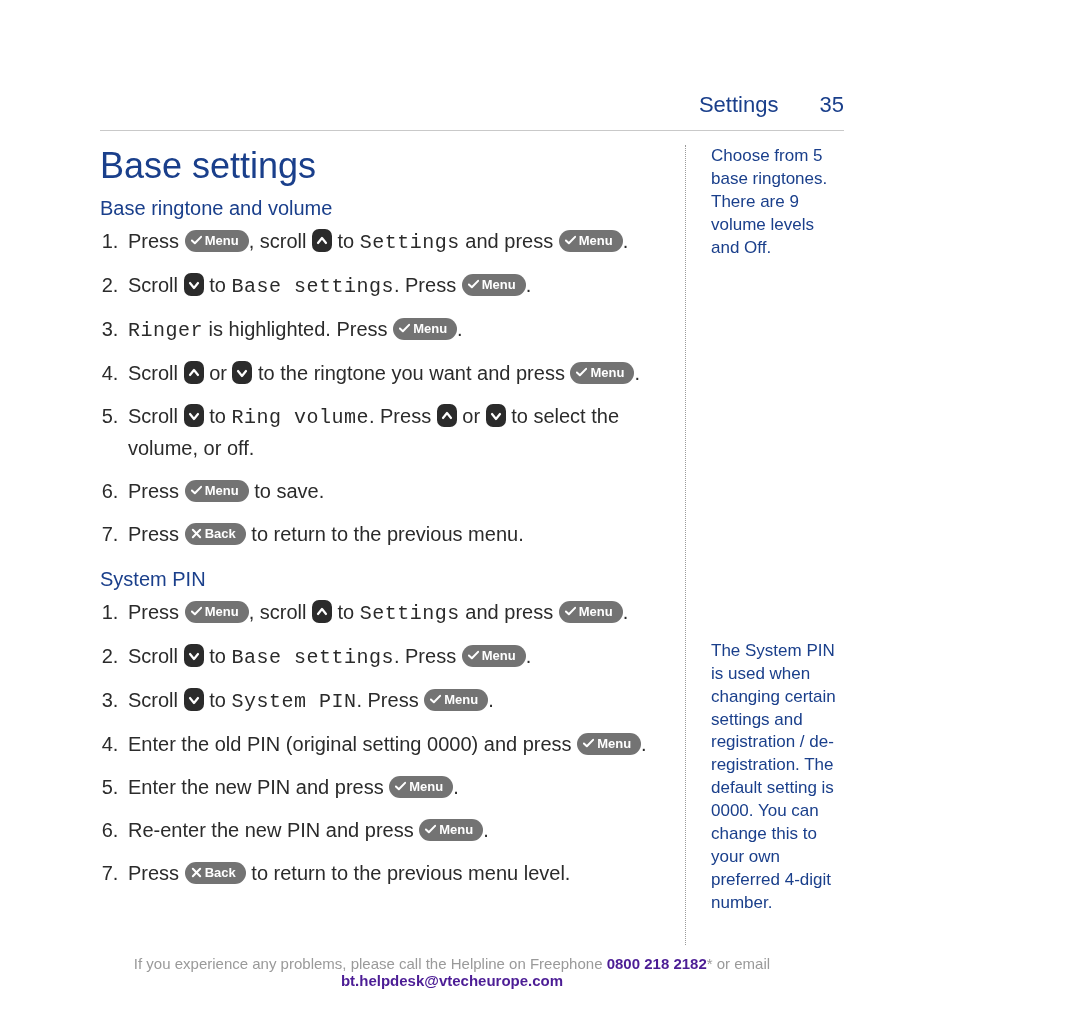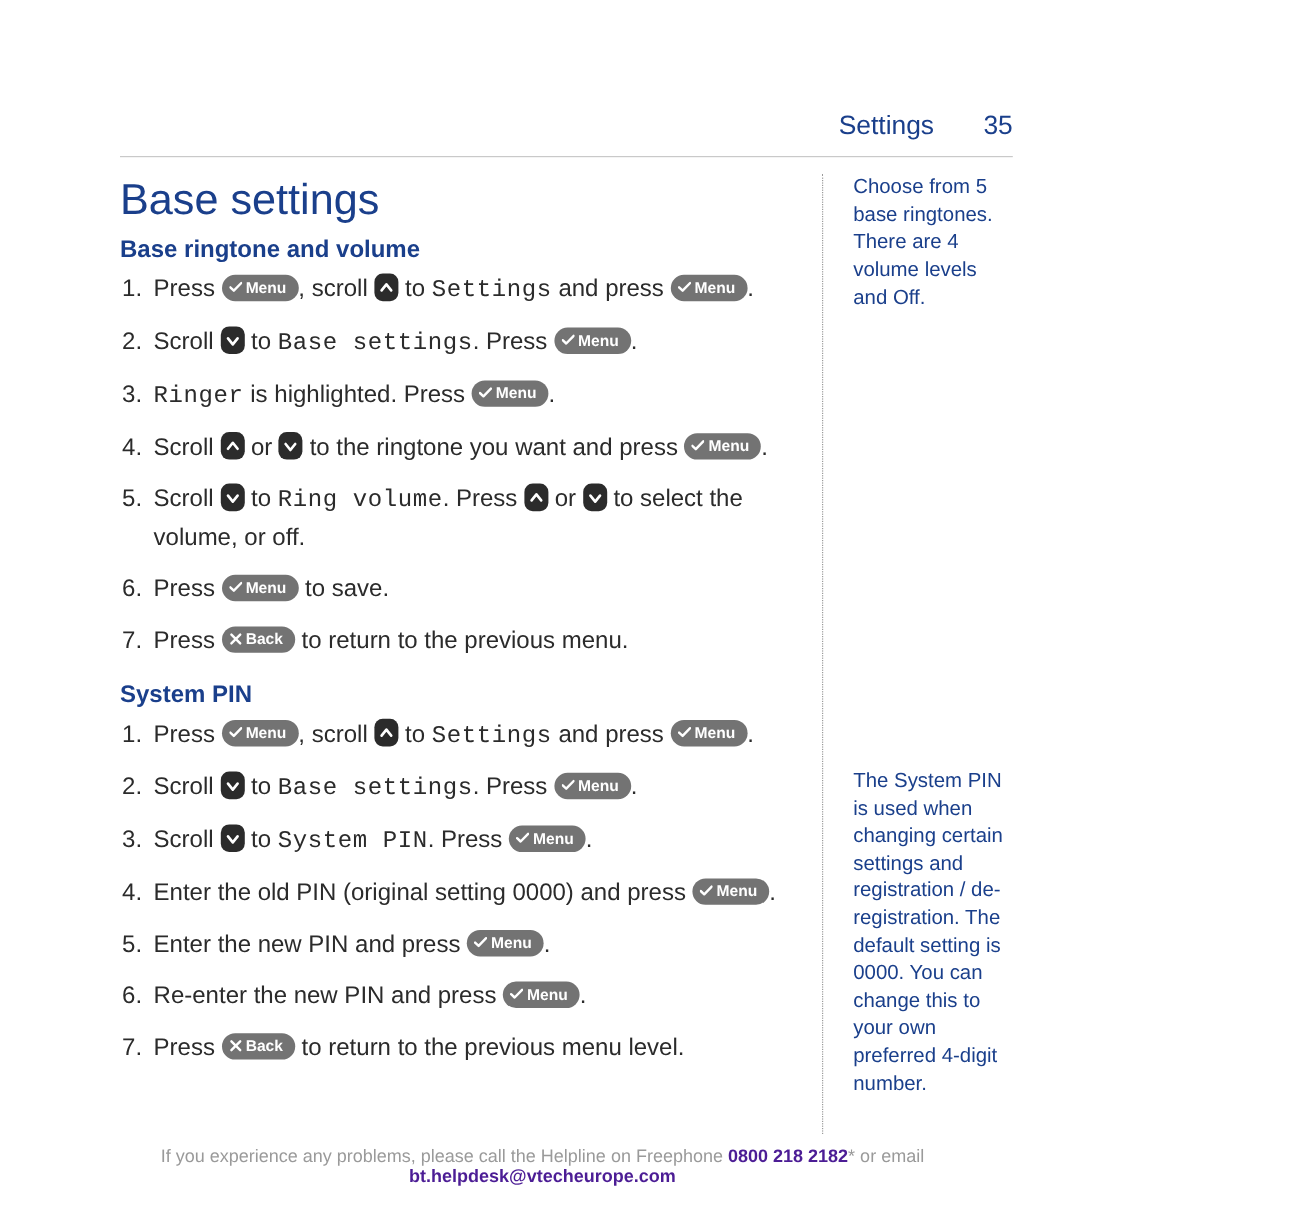--- a/index.html
+++ b/index.html
@@ -56,21 +56,21 @@
     margin-bottom: 380px; 
   }
   h1.title {
     font-size: 36px;
     font-weight: 400;
     color: #1a3f8b;
     margin: 0 0 10px 0;
   }
   h2.subhead {
     font-size: 20px;
-    font-weight: 700;
+    font-weight: 400;
     color: #1a3f8b;
     margin: 6px 0 6px 0;
   }
   ol.steps {
     margin: 0 0 18px 0;
     padding-left: 24px;
     font-size: 20px;
     line-height: 1.55;
     color: #2b2b2b;
   }
@@ -353,21 +353,21 @@
               <span>Back</span>
             </span><span> to return to the previous menu level.</span>
         </li>
       </ol>
 
     </div>
 
     <div class="col-right">
       <div class="note-block">
         <div>Choose from 5 base ringtones.</div>
-        <div>There are 4 volume levels and Off.</div>
+        <div>There are 9 volume levels and Off.</div>
       </div>
       <div>
         <div style="margin-bottom:2px">The System PIN is used when changing certain settings and registration / de-registration. The default setting is 0000. You can change this to your own preferred 4-digit number.</div>
       </div>
     </div>
   </div>
 
   <div class="footer">
     <span>If you experience any problems, please call the Helpline on Freephone </span><b>0800 218 2182</b><span>* or email </span><b>bt.helpdesk@vtecheurope.com</b>
   </div>

